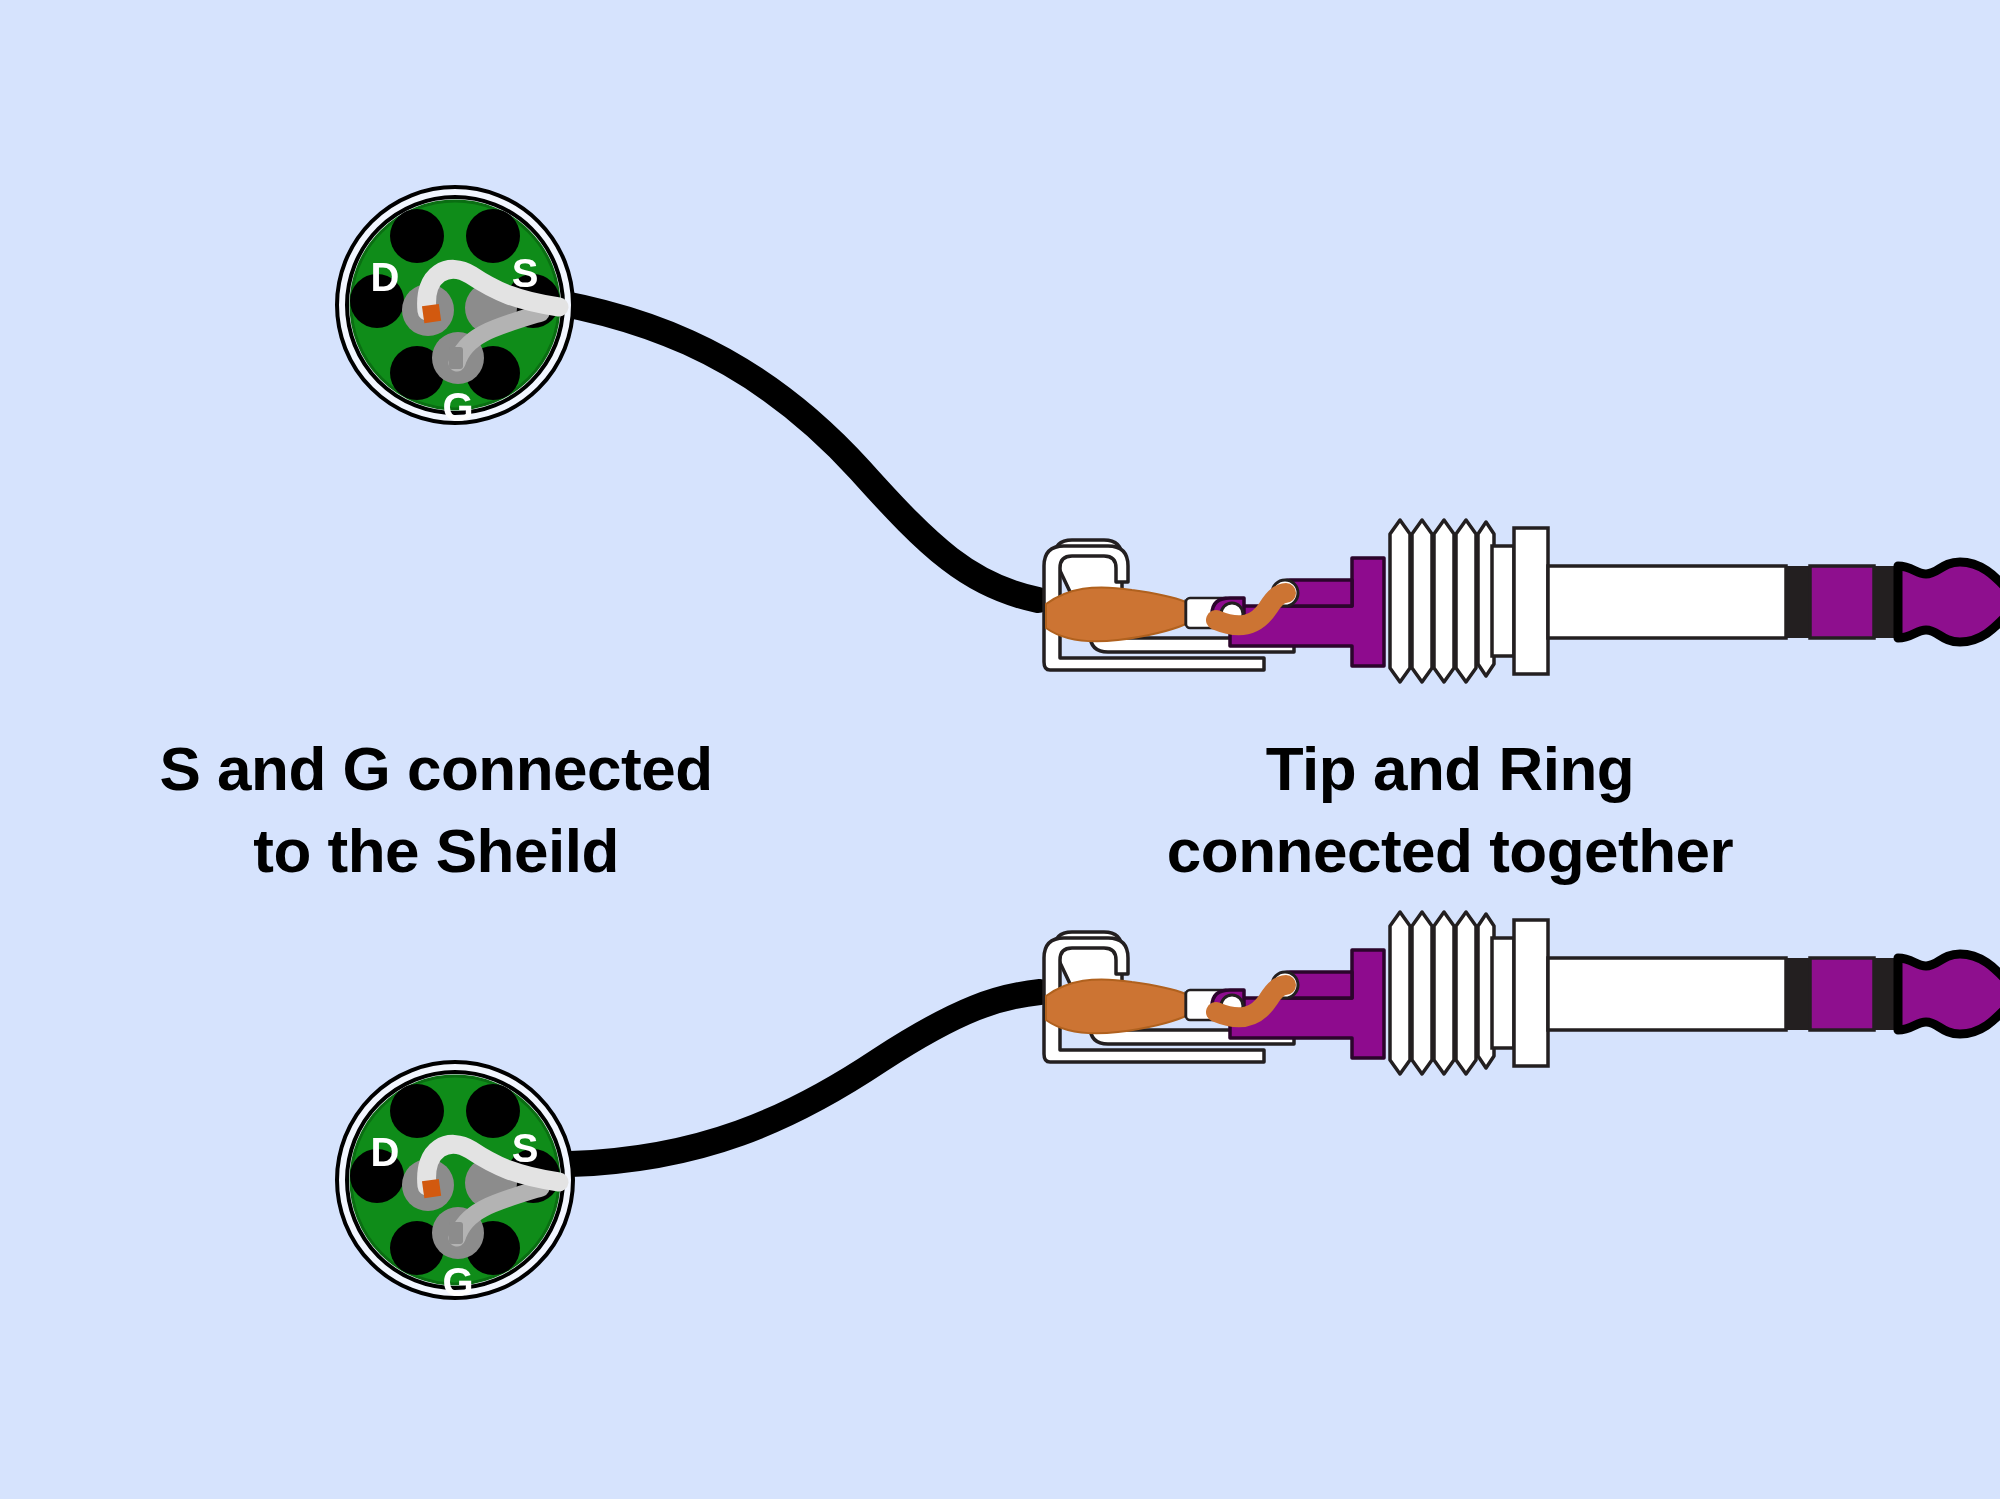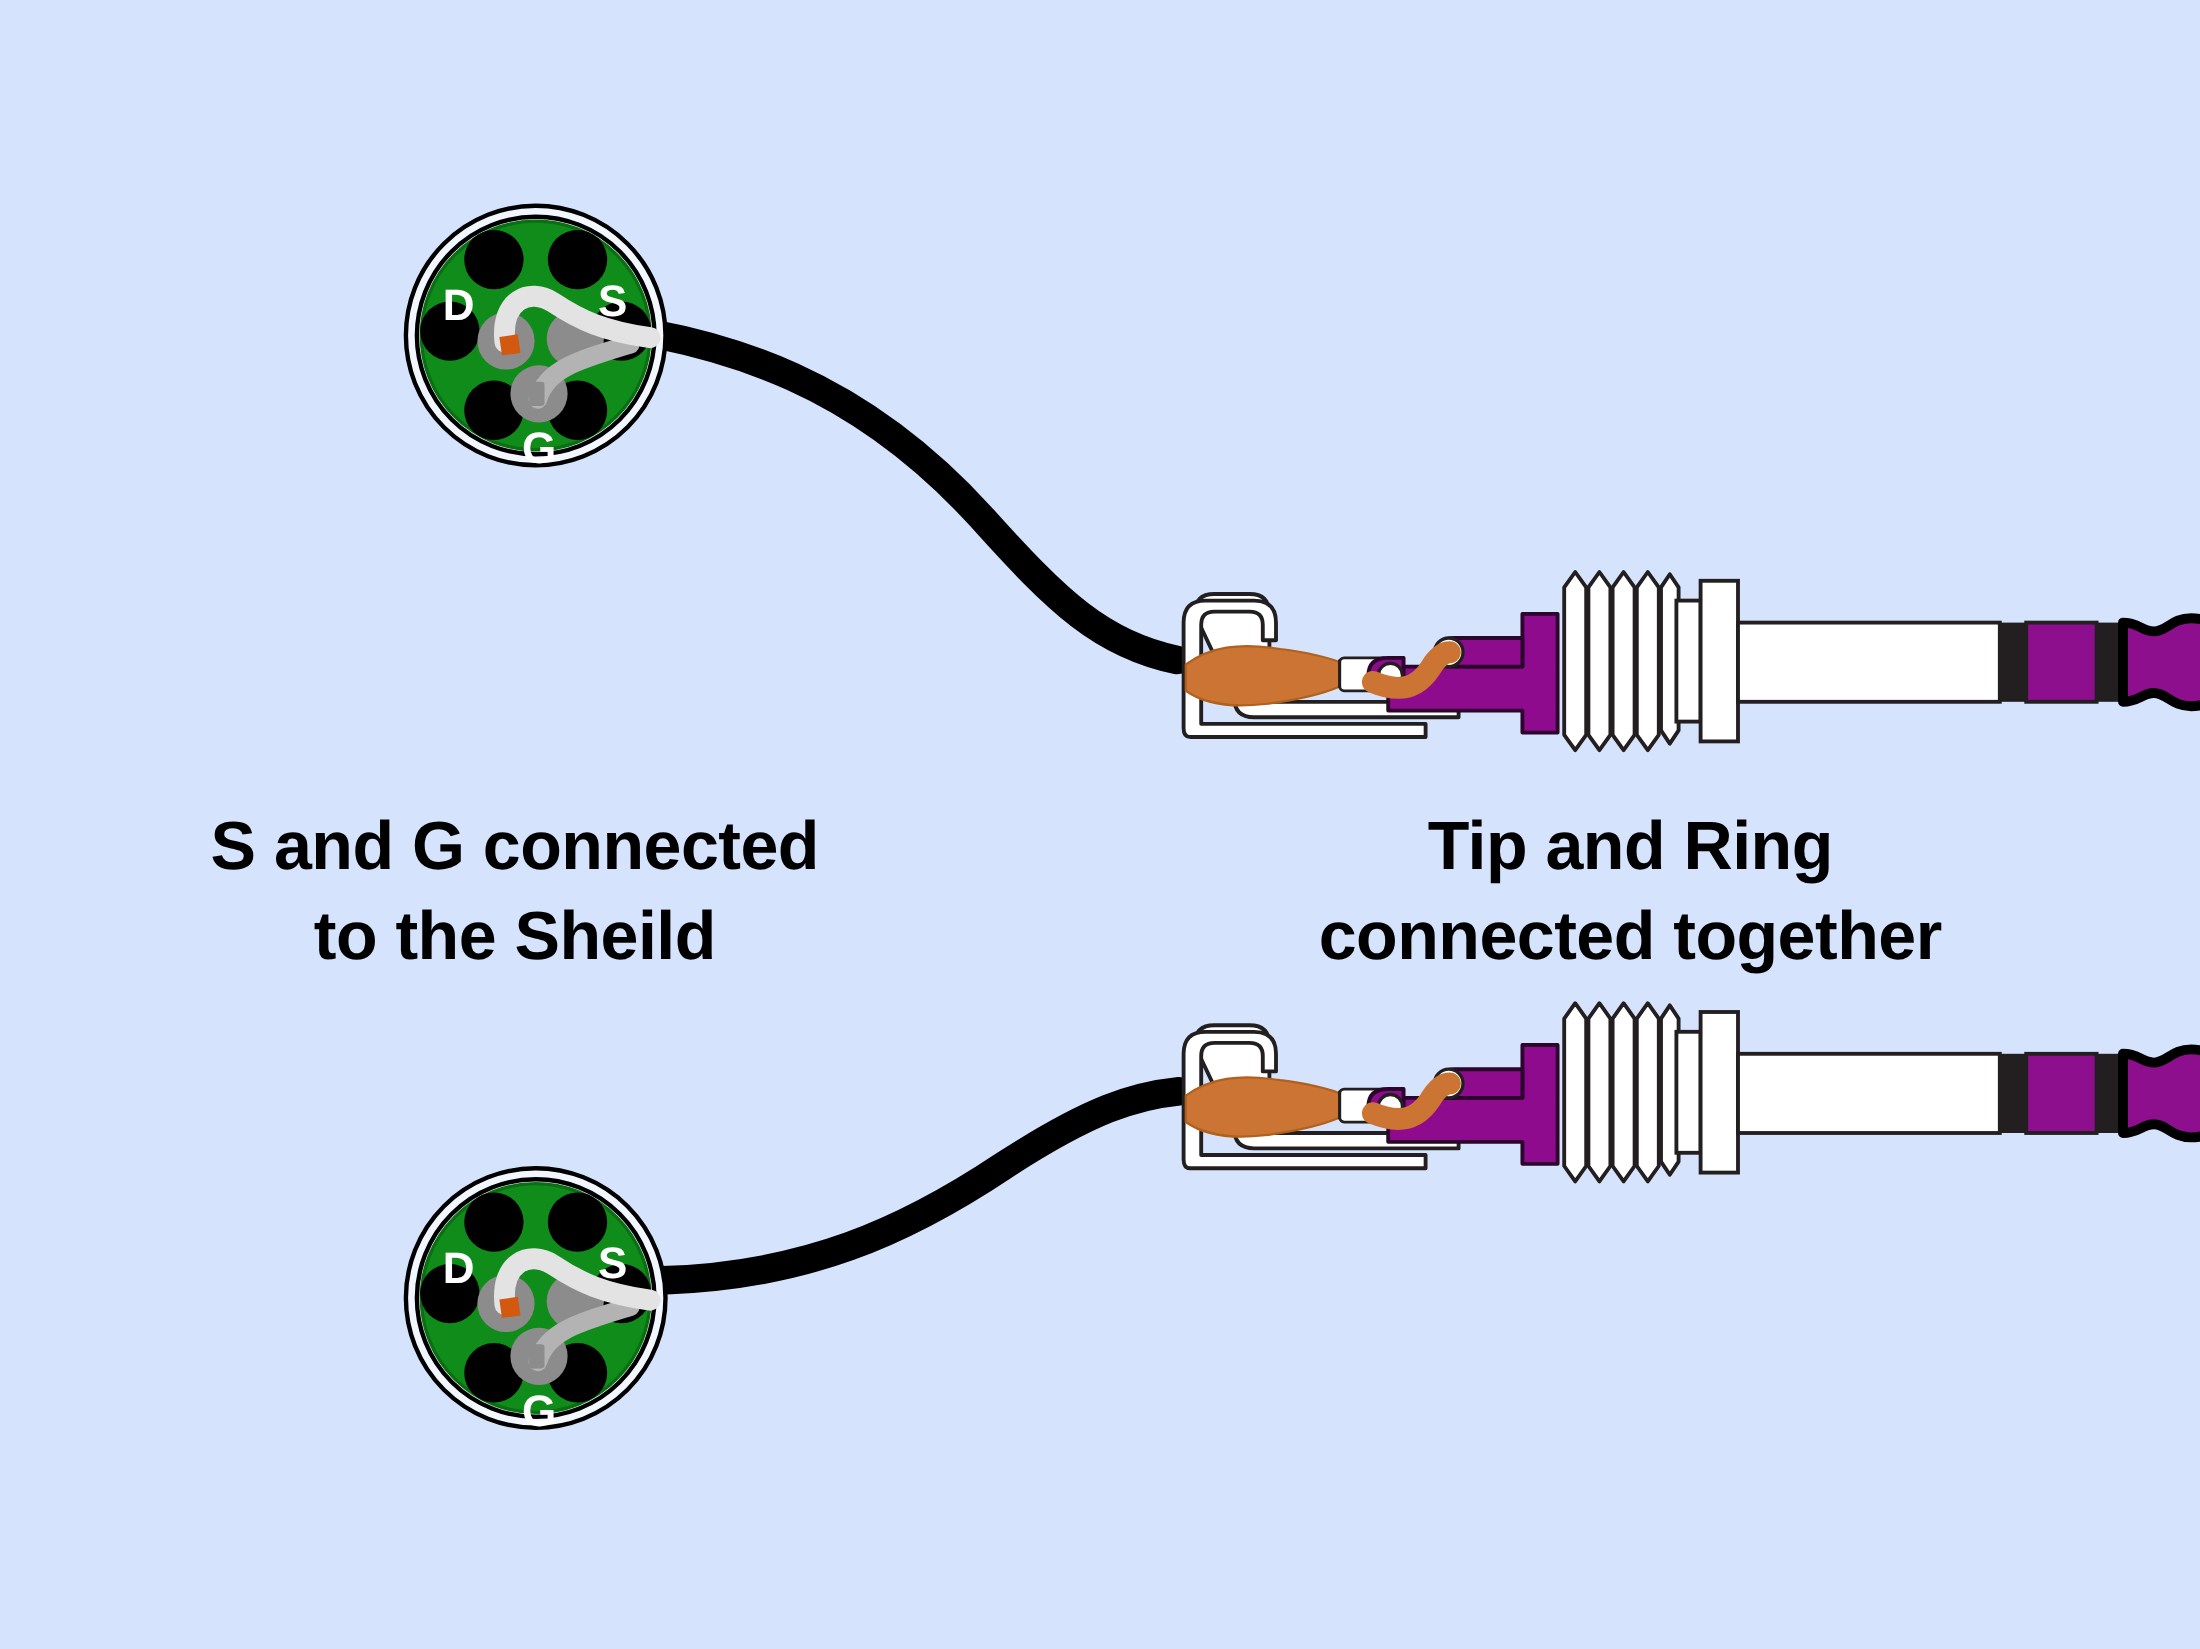--- a/index.html
+++ b/index.html
@@ -12,21 +12,20 @@
     width: 2000px;
     height: 1499px;
     overflow: hidden;
     font-family: "Liberation Sans", sans-serif;
   }
   #stage {
     position: relative;
     width: 1637px;
     height: 1499px;
     background: #d6e3fd;
-    margin-left: 32px;
   }
   #diagram {
     position: absolute;
     left: 0;
     top: 0;
     width: 2000px;
     height: 1499px;
     display: block;
   }
   .caption-text {

